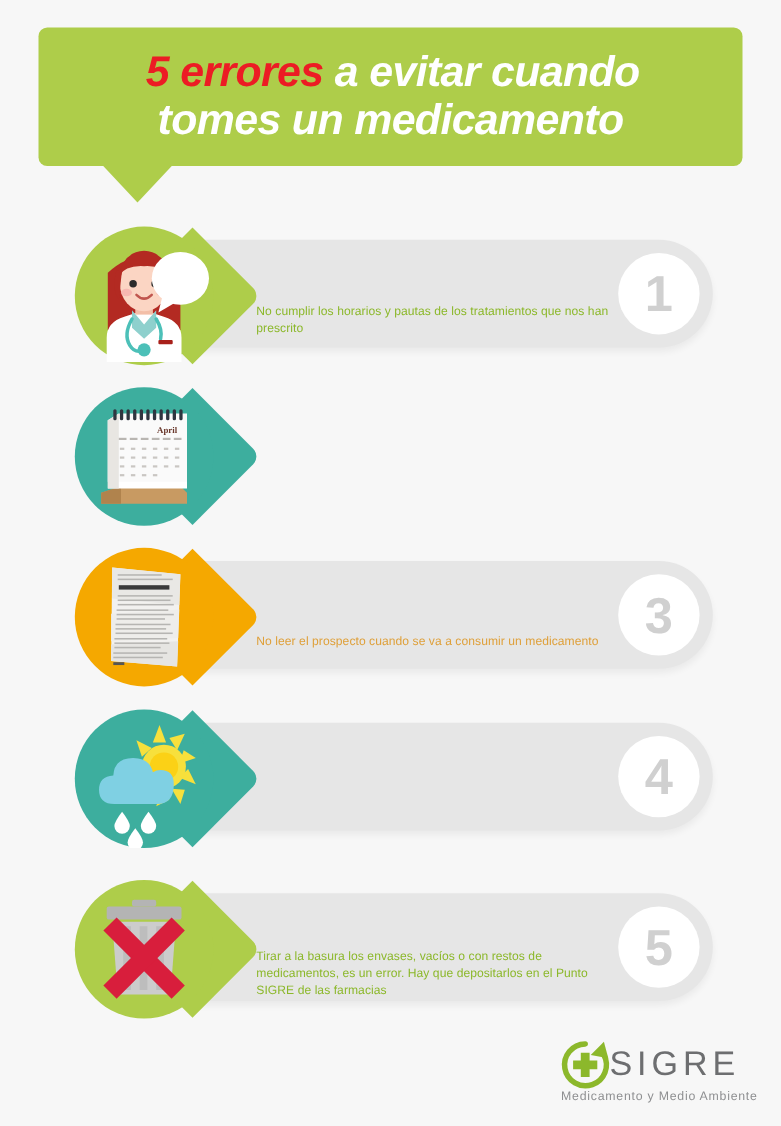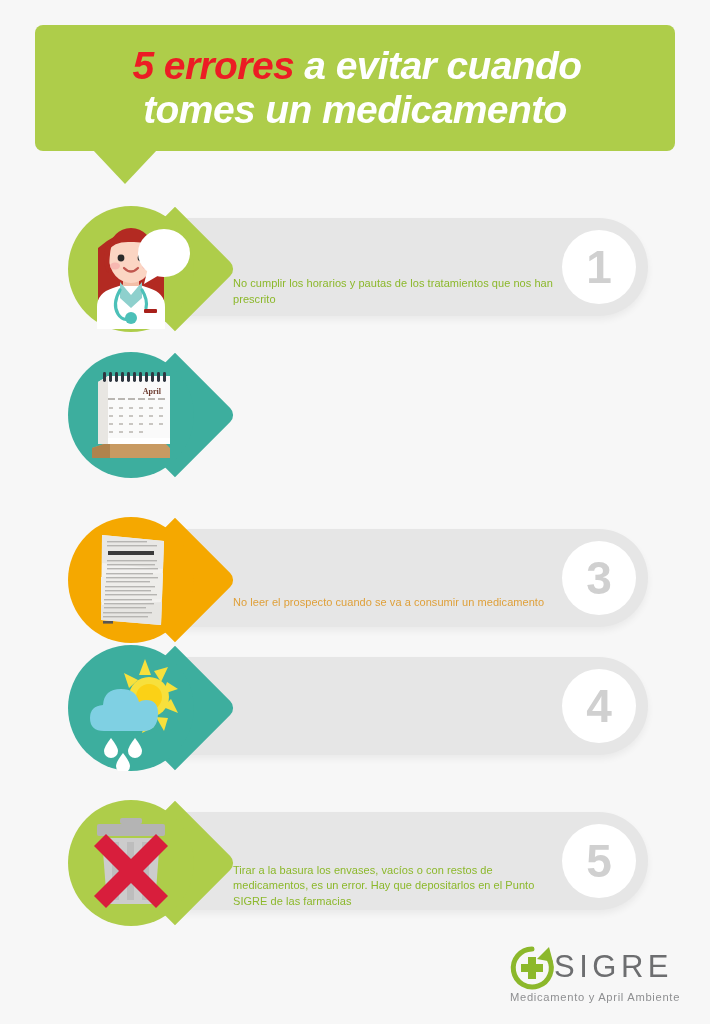--- a/index.html
+++ b/index.html
@@ -38,21 +38,21 @@
     white-space: nowrap;
     font-style: italic;
   }
   .title-line.l1 { padding-left: 4px; }
   .title-accent { color: #ec1c24; }
 
   
   .row { position: absolute; left: 0; width: 710px; height: 126px; }
   .row.r1 { top: 206px; }
   .row.r2 { top: 352px; }
-  .row.r3 { top: 517px; }
+  .row.r3 { top: 498px; }
   .row.r4 { top: 645px; }
   .row.r5 { top: 800px; }
 
   
   .bar {
     position: absolute; left: 148px; top: 12px;
     width: 500px; height: 98px;
     background: #e6e6e6;
     border-radius: 0 49px 49px 0;
     box-shadow: 0 4px 7px rgba(0,0,0,0.055);
@@ -362,16 +362,16 @@
 
   <div class="logo">
     <div class="logo-mark">
       <svg viewBox="0 0 48 48" width="48" height="48">
         <path d="M24 5 a19 19 0 1 0 17 10" stroke="#8cb82b" stroke-width="5" fill="none" stroke-linecap="round"></path>
         <polygon points="41,3 45,18 29,15" fill="#8cb82b"></polygon>
         <path d="M20 13 h8 v7 h7 v8 h-7 v7 h-8 v-7 h-7 v-8 h7 z" fill="#8cb82b"></path>
       </svg>
     </div>
     <div class="logo-word">SIGRE</div>
-    <div class="logo-tagline">Medicamento y April Ambiente</div>
+    <div class="logo-tagline">Medicamento y Medio Ambiente</div>
   </div>
 
 </div>
 
 </body></html>

